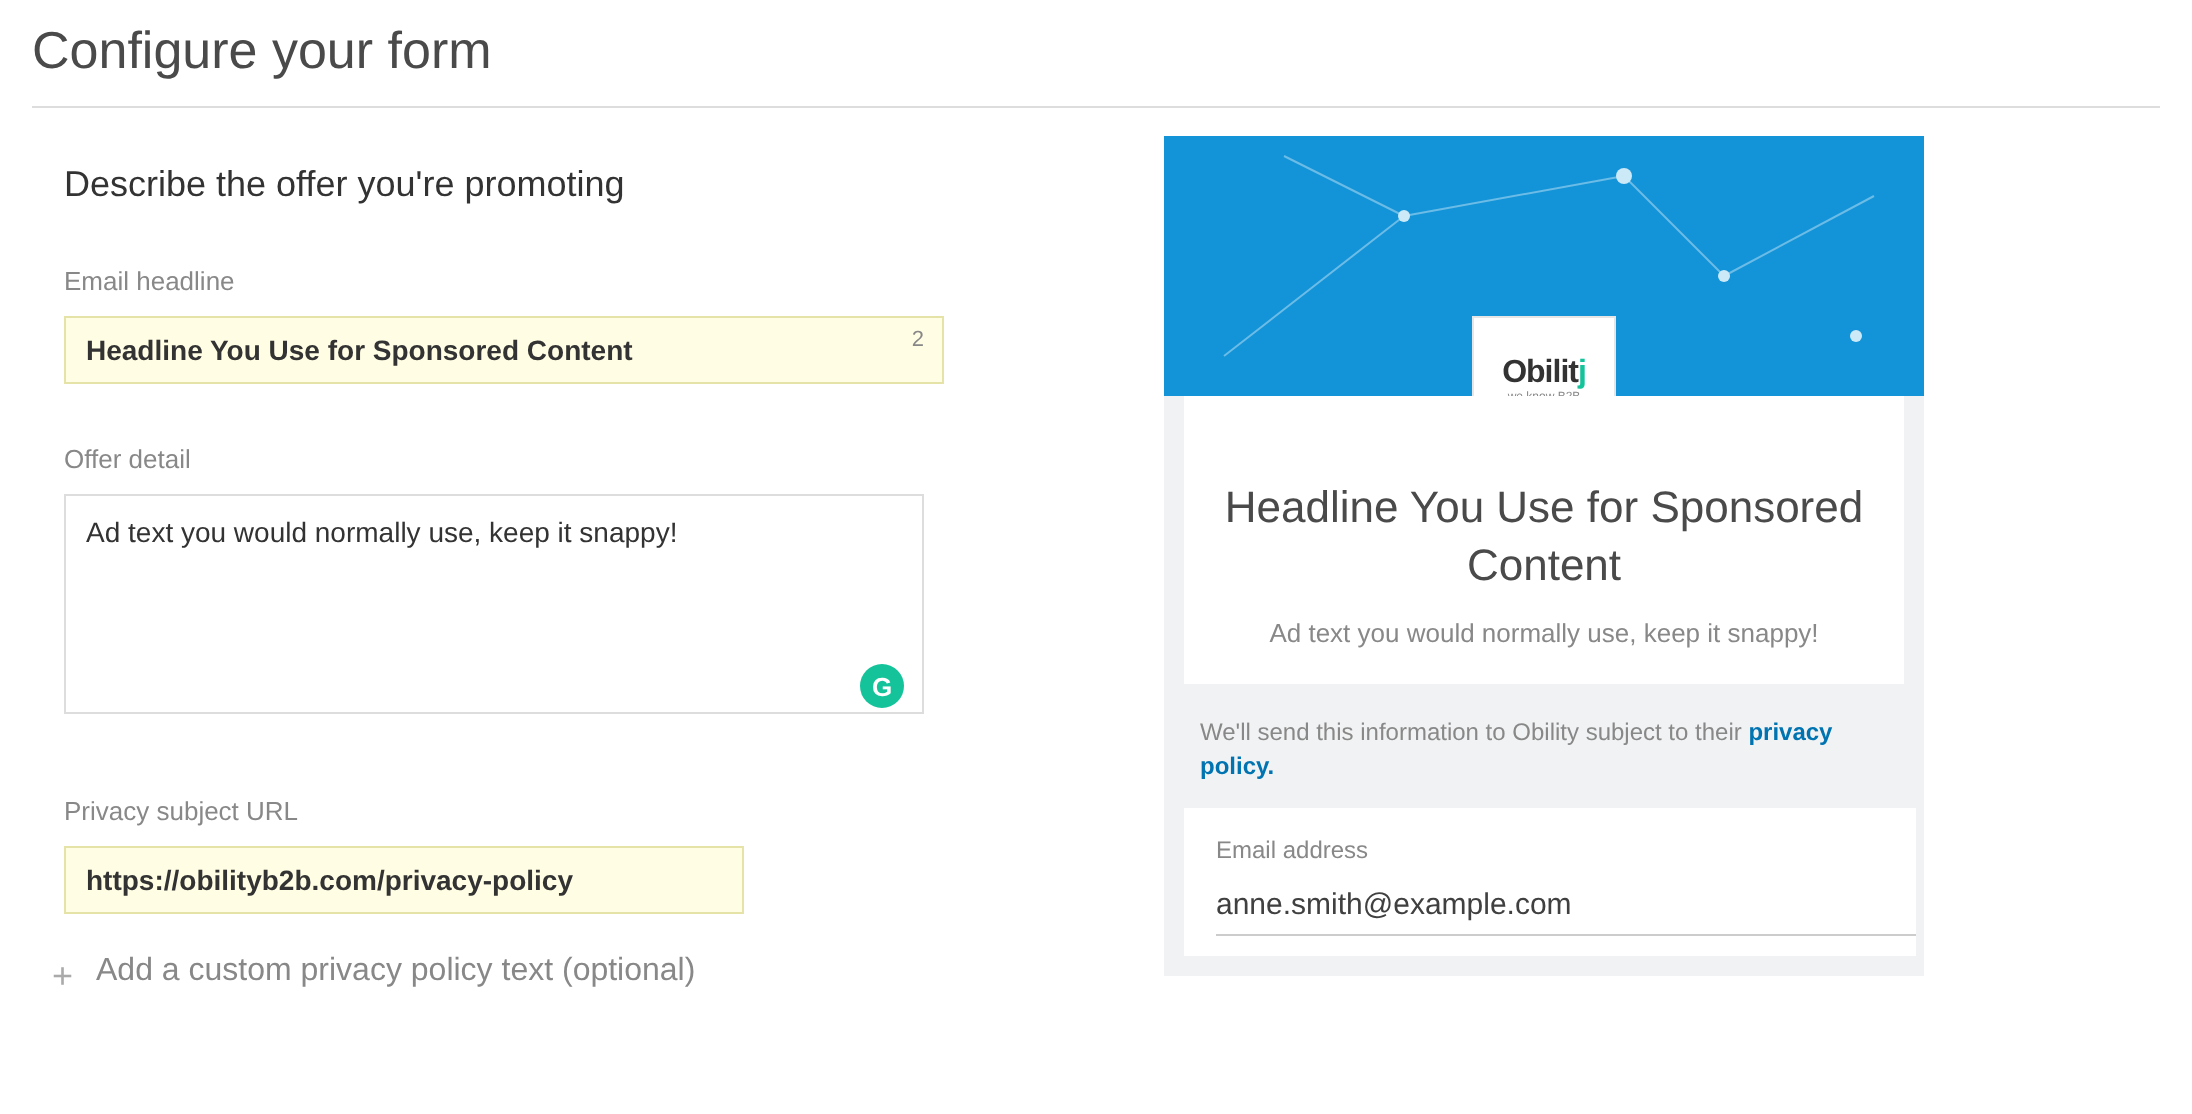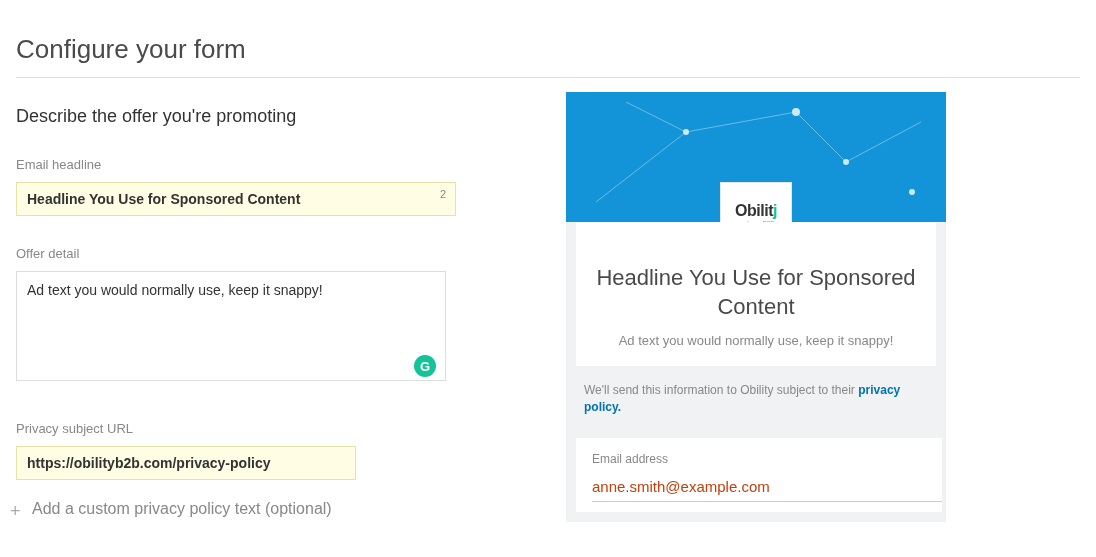--- a/index.html
+++ b/index.html
@@ -8,35 +8,36 @@
       background: #ffffff;
       color: #333;
       width: 1096px;
       height: 557px;
       overflow: hidden;
     }
     .page-title {
       font-size: 26px;
       font-weight: 300;
       color: #4a4a4a;
-      padding: 34px 16px 12px 16px;
+      padding: 10px 16px 12px 16px;
     }
     .divider {
       border: none;
       border-top: 1px solid #ddd;
       margin: 0 16px;
     }
     .columns {
       display: flex;
       padding: 0 16px;
       gap: 80px;
     }
     .left-col {
       flex: 0 0 470px;
       padding-top: 28px;
+      margin-left: 16px;
     }
     .right-col {
       flex: 0 0 380px;
       padding-top: 14px;
     }
     .section-title {
       font-size: 18px;
       font-weight: 400;
       color: #333;
       margin-bottom: 30px;
@@ -152,38 +153,38 @@
       margin-bottom: 12px;
     }
     .preview-subtext {
       font-size: 13px;
       color: #888;
     }
     .preview-disclaimer {
       font-size: 12px;
       color: #888;
       text-align: left;
-      padding: 16px 18px 22px 18px;
+      padding: 16px 18px 12px 18px;
       line-height: 1.4;
     }
     .preview-disclaimer a { color: #0073b1; text-decoration: none; font-weight: 600; }
     .preview-email-box {
       background: #fff;
       margin: 0 4px 10px 10px;
       padding: 14px 0 10px 16px;
       text-align: left;
     }
     .email-label { font-size: 12px; color: #888; margin-bottom: 8px; display:block;}
     .email-input {
       width: 100%;
       border: none;
       border-bottom: 1px solid #ccc;
       padding: 4px 0 6px 0;
       font-size: 15px;
-      color: #c2410c;
+      color: #404040;
       background: transparent;
     }
   </style>
 </head>
 <body>
 
 <h1 class="page-title">Configure your form</h1>
 <hr class="divider">
 
 <div class="columns">

